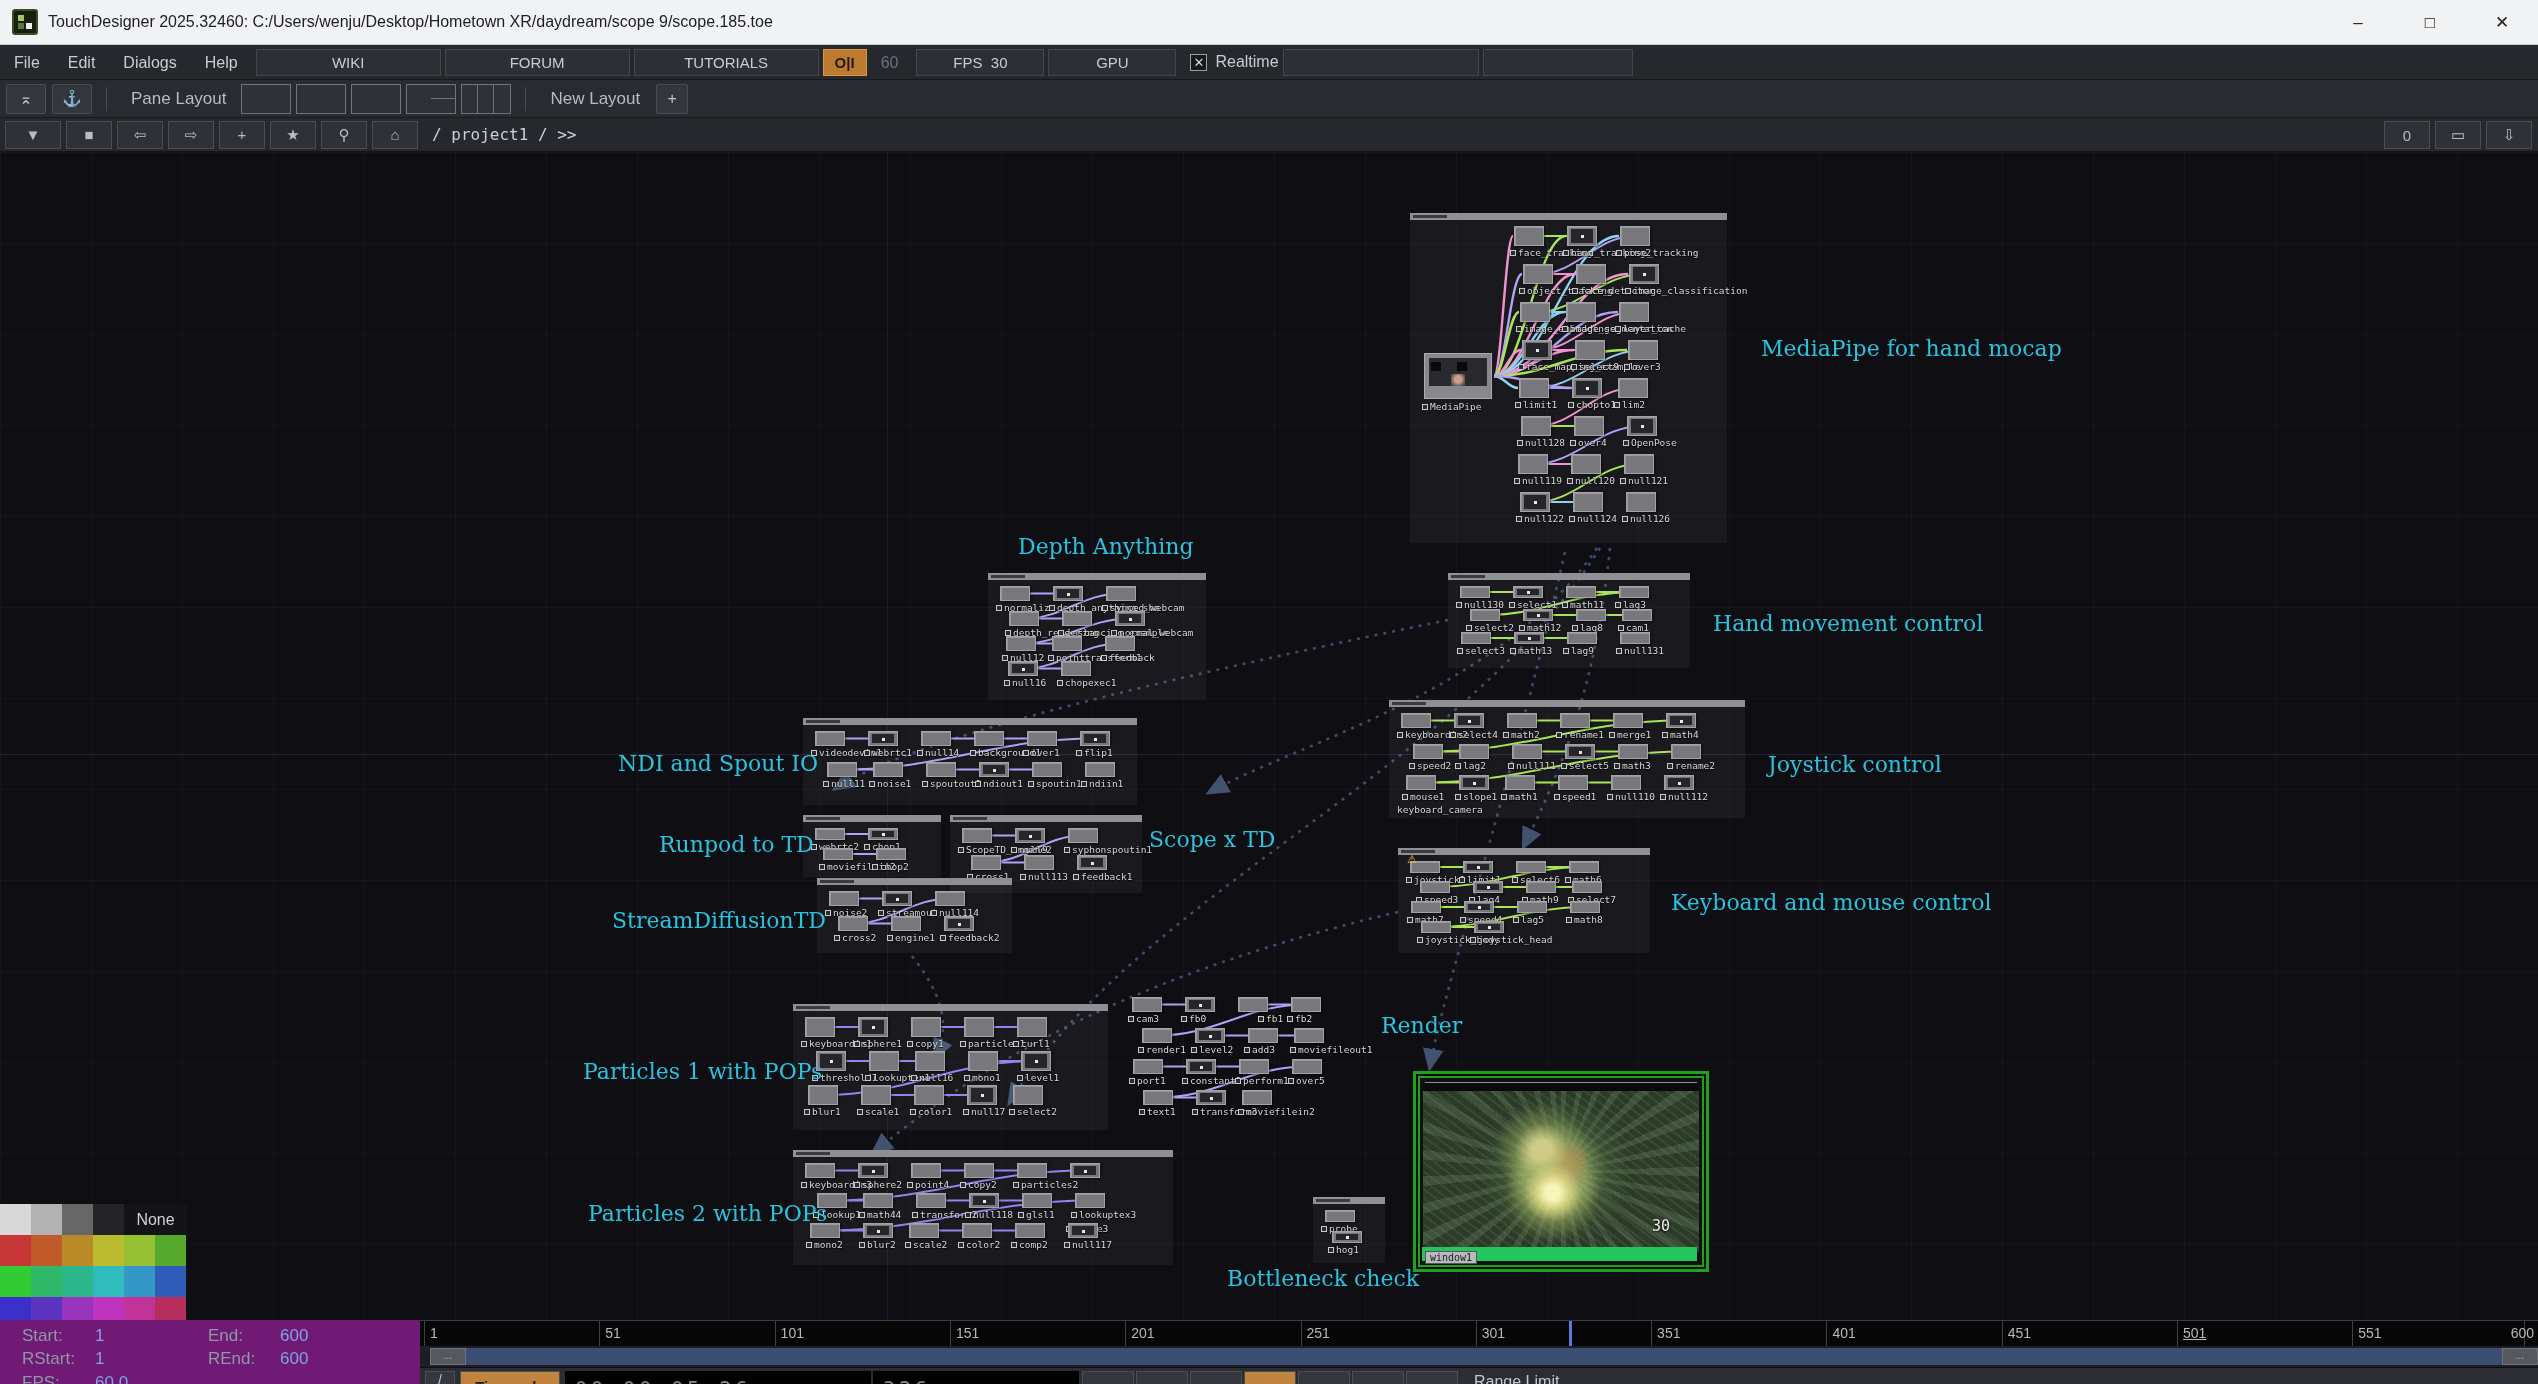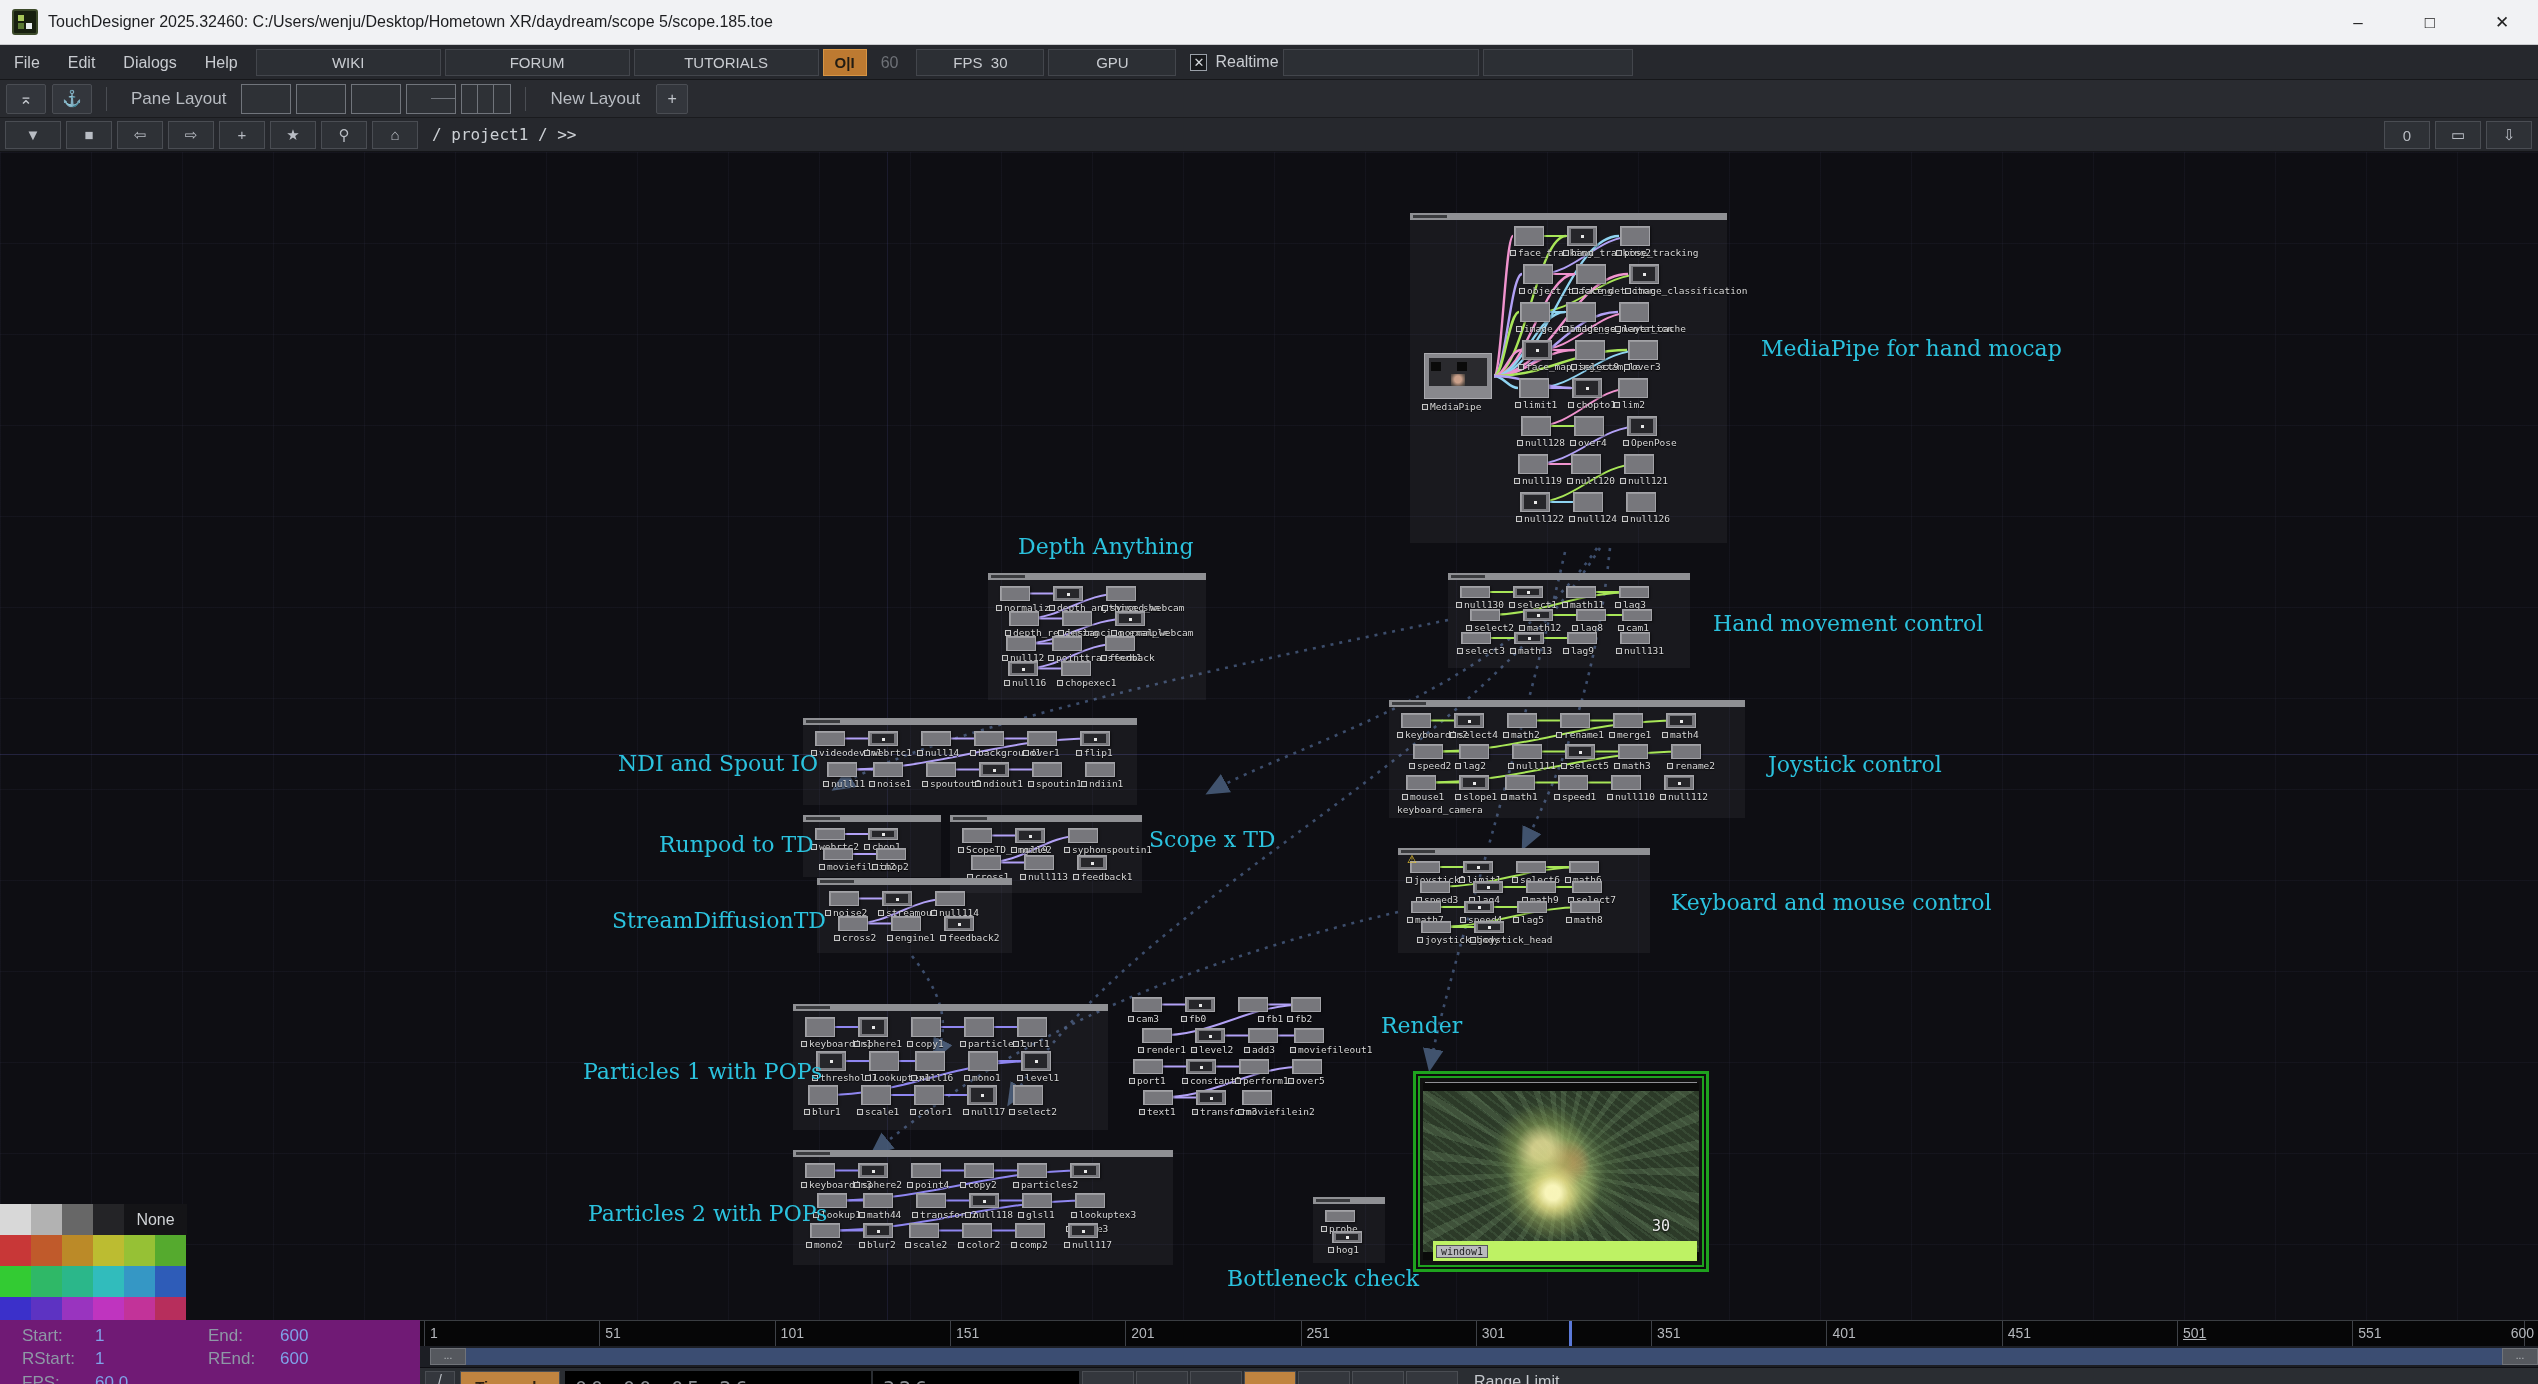--- a/index.html
+++ b/index.html
@@ -70,21 +70,21 @@
       radial-gradient(circle at 47% 62%, rgba(255,250,190,0.95) 0 4%, rgba(240,230,140,0.75) 9%, rgba(190,200,110,0.35) 16%, transparent 26%),
       radial-gradient(circle at 43% 38%, rgba(230,220,150,0.8) 0 5%, rgba(150,170,90,0.4) 14%, transparent 24%),
       radial-gradient(circle at 52% 45%, rgba(190,120,80,0.7) 0 4%, transparent 14%),
       radial-gradient(circle at 48% 50%, rgba(170,200,120,0.55) 0 18%, rgba(90,120,70,0.35) 30%, transparent 45%),
       repeating-conic-gradient(rgba(160,200,150,0.16) 0 4deg, transparent 4deg 11deg),
       repeating-linear-gradient(37deg, rgba(140,190,140,0.12) 0 2px, transparent 2px 7px),
       #2c3a28; }
   .renimg:before { content:""; position:absolute; left:0; right:0; top:0; height:8px; background:#0a0a0a; }
   .renimg:after { content:""; position:absolute; left:0; right:0; bottom:0; height:8px; background:#0a0a0a; }
   .renfps { position:absolute; right:36px; bottom:34px; color:#eee; font-size:15px; font-family:"DejaVu Sans Mono",monospace; text-shadow:0 1px 2px #000; }
-  .rentab { position:absolute; left:17px; bottom:8px; right:9px; height:20px; background:#bef264; }
+  .rentab { position:absolute; left:6px; bottom:8px; right:9px; height:14px; background:#22c55e; }
   .rentab span { font-family:"DejaVu Sans Mono",monospace; font-size:10px; color:#1c1c1e; background:#b9b9be; border:1px solid #55555a; padding:0 4px; margin-left:3px; }
 
   
   .palette { position:absolute; left:0; top:1204px; width:187px; height:124px; }
   .prow { display:flex; height:31px; }
   .sw { width:31px; height:31px; }
   .nonecell { width:63px; height:31px; background:#141417; color:#d0d3d6; font-size:16px; display:flex; align-items:center; justify-content:center; }
 
   
   .tl-left { position:absolute; left:0; top:1320px; width:420px; height:64px; background:#701a75; z-index:3; }
@@ -104,21 +104,21 @@
   .tcdisplay { position:absolute; top:3px; height:30px; background:#000; color:#8a8d92; font-family:"DejaVu Sans Mono",monospace; font-size:20px; letter-spacing:4px; padding:5px 10px 0 10px; }
   .rangelimit { position:absolute; left:1054px; top:5px; color:#c6c9ce; font-size:16px; }
 </style>
 </head>
 <body>
 
 <div id="app">
 
   <div class="titlebar">
     <div class="appicon"></div>
-    <div class="wintitle">TouchDesigner 2025.32460: C:/Users/wenju/Desktop/Hometown XR/daydream/scope 5/scope.185.toe</div>
+    <div class="wintitle">TouchDesigner 2025.32460: C:/Users/wenju/Desktop/Hometown XR/daydream/scope 9/scope.185.toe</div>
     <div class="wincontrols">
       <div class="wc">–</div>
       <div class="wc">□</div>
       <div class="wc">✕</div>
     </div>
   </div>
 
   <div class="menubar">
     <span id="menu-items"><span class="mitem">File</span><span class="mitem">Edit</span><span class="mitem">Dialogs</span><span class="mitem">Help</span></span>
     <span id="menu-links"><div class="mbox" style="display: inline-block; width: 185px; vertical-align: middle;">WIKI</div><div class="mbox" style="display: inline-block; width: 185px; vertical-align: middle;">FORUM</div><div class="mbox" style="display: inline-block; width: 185px; vertical-align: middle;">TUTORIALS</div></span>

